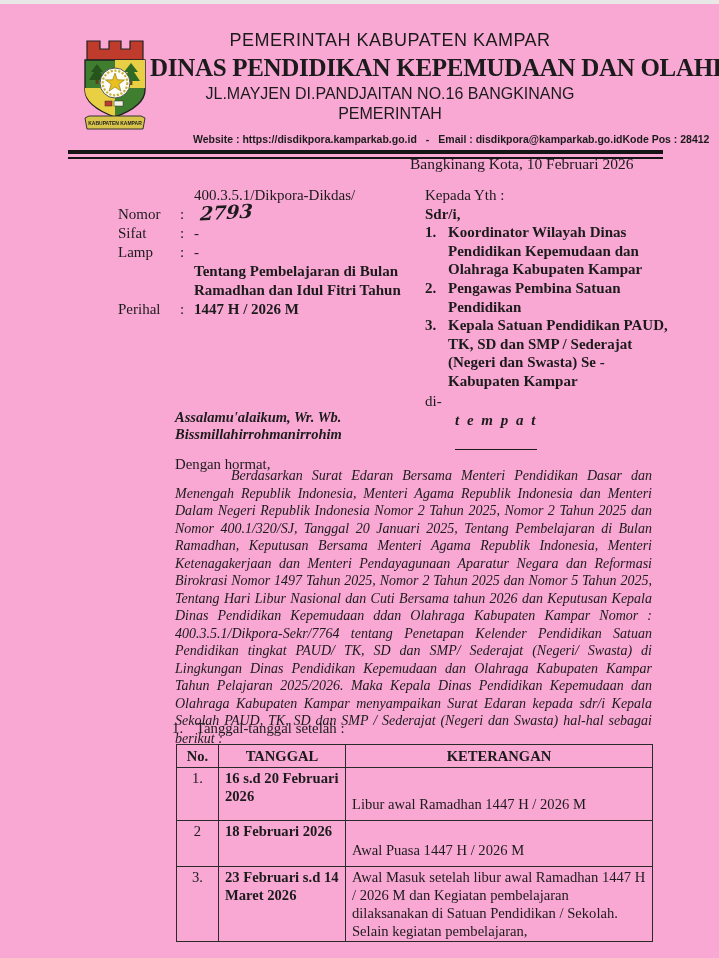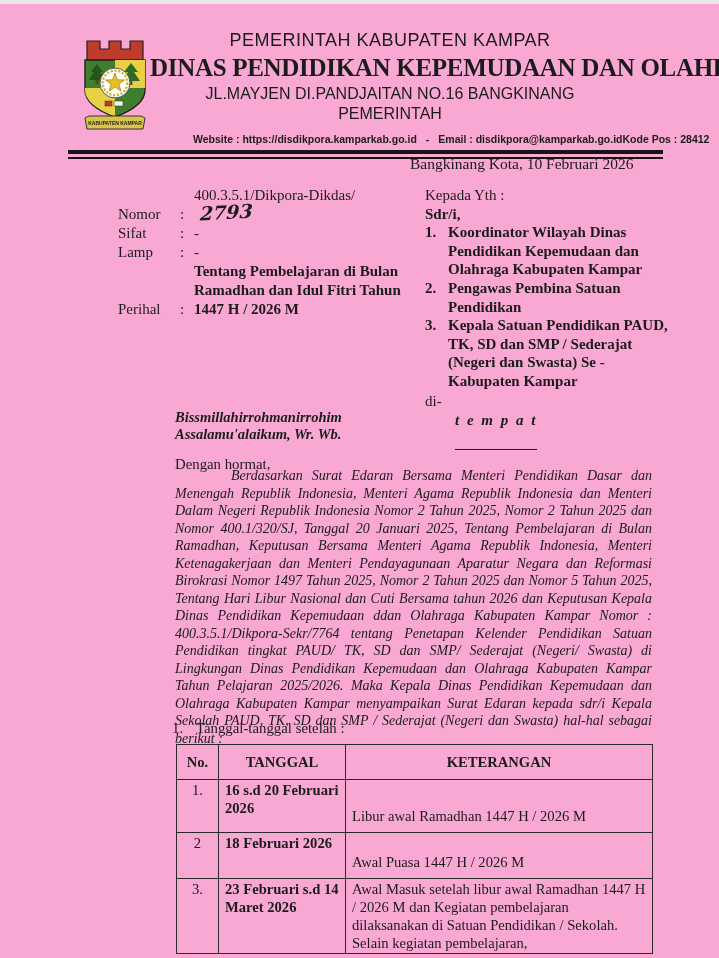--- a/index.html
+++ b/index.html
@@ -55,21 +55,21 @@
     font-weight:700;font-style:italic;}
   .greeting{position:absolute;left:175px;top:452px;font-size:14.8px;}
   .paragraph{position:absolute;left:175px;top:463px;width:477px;
     font-size:14px;line-height:17.5px;text-align:justify;text-indent:56px;font-style:italic;}
   .list-item{position:absolute;left:172px;top:716px;display:flex;font-size:14.8px;}
   .li-num{width:24px;}
   
   .sched{position:absolute;left:176px;top:740px;border-collapse:collapse;
     font-size:14.6px;line-height:18px;}
   .sched th,.sched td{border:1.5px solid #2a2a2a;padding:1px 6px;}
-  .sched th{font-weight:700;text-align:center;padding:8px 4px;}
+  .sched th{font-weight:700;text-align:center;padding:2px 4px;}
   .col-no{width:33px;}
   .col-tgl{width:118px;}
   .col-ket{width:298px;}
   .sched td.no{text-align:center;vertical-align:top;}
   .sched td.tgl{vertical-align:top;font-weight:bold;}
   .sched td.ket-mid{vertical-align:bottom;padding-bottom:7px;}
   .sched td.ket-top{vertical-align:top;}
   .row-1 td{height:44px;}
   .row-2 td{height:37px;}
   .row-3 td{height:56px;}
@@ -165,22 +165,22 @@
       <li class="rec-item">
         <span class="rec-num">3.</span>
         <span class="rec-text">Kepala Satuan Pendidikan PAUD, TK, SD dan SMP / Sederajat (Negeri dan Swasta) Se - Kabupaten Kampar</span>
       </li>
     </ul>
     <div class="rec-di">di-</div>
     <span class="rec-tempat">t e m p a t</span>
   </div>
 
   <div class="salutation">
+    <div>Assalamu'alaikum, Wr. Wb.</div>
     <div>Bissmillahirrohmanirrohim</div>
-    <div>Assalamu'alaikum, Wr. Wb.</div>
   </div>
 
   <div class="greeting">Dengan hormat,</div>
   <div class="paragraph">Berdasarkan Surat Edaran Bersama Menteri Pendidikan Dasar dan Menengah Republik Indonesia, Menteri Agama Republik Indonesia dan Menteri Dalam Negeri Republik Indonesia Nomor 2 Tahun 2025, Nomor 2 Tahun 2025 dan Nomor 400.1/320/SJ, Tanggal 20 Januari 2025, Tentang Pembelajaran di Bulan Ramadhan, Keputusan Bersama Menteri Agama Republik Indonesia, Menteri Ketenagakerjaan dan Menteri Pendayagunaan Aparatur Negara dan Reformasi Birokrasi Nomor 1497 Tahun 2025, Nomor 2 Tahun 2025 dan  Nomor 5 Tahun 2025, Tentang Hari Libur Nasional dan Cuti Bersama tahun 2026 dan Keputusan Kepala Dinas Pendidikan Kepemudaan ddan Olahraga Kabupaten Kampar Nomor : 400.3.5.1/Dikpora-Sekr/7764 tentang Penetapan Kelender Pendidikan Satuan Pendidikan tingkat PAUD/ TK, SD dan SMP/ Sederajat (Negeri/ Swasta) di Lingkungan Dinas Pendidikan Kepemudaan dan Olahraga Kabupaten Kampar Tahun Pelajaran 2025/2026. Maka Kepala Dinas Pendidikan Kepemudaan dan Olahraga Kabupaten Kampar menyampaikan Surat Edaran kepada sdr/i Kepala Sekolah PAUD, TK, SD dan SMP / Sederajat (Negeri dan Swasta) hal-hal sebagai berikut :</div>
 
   <div class="list-item">
     <span class="li-num">1.</span>
     <span>Tanggal-tanggal setelah :</span>
   </div>
 

